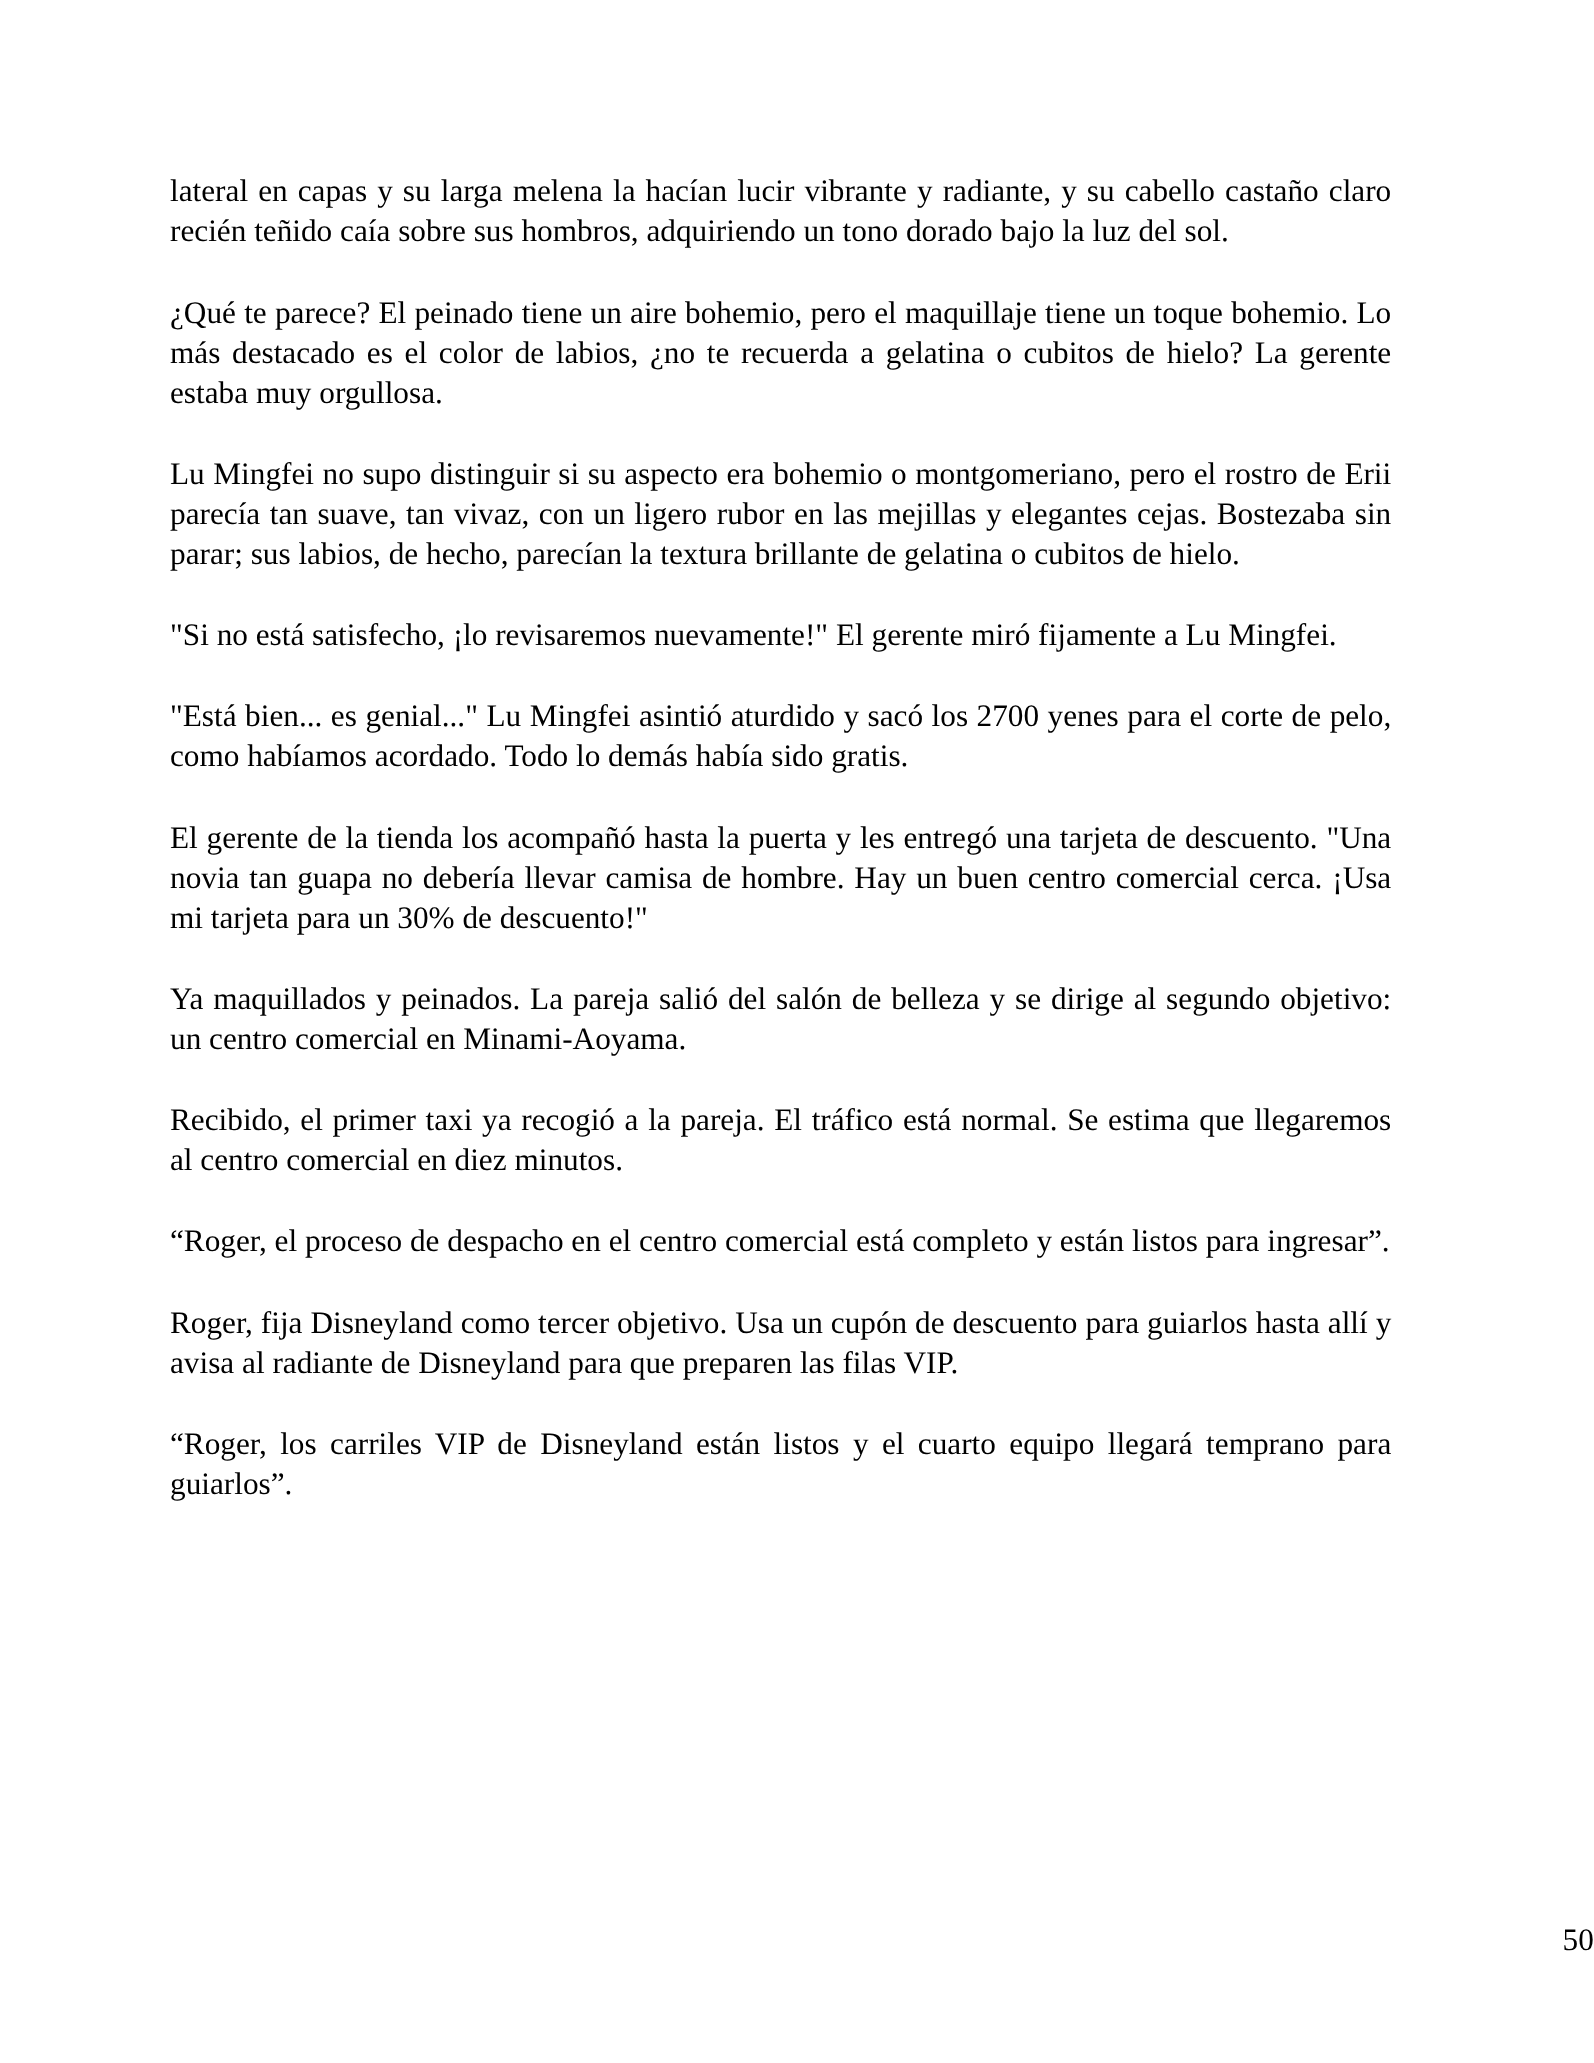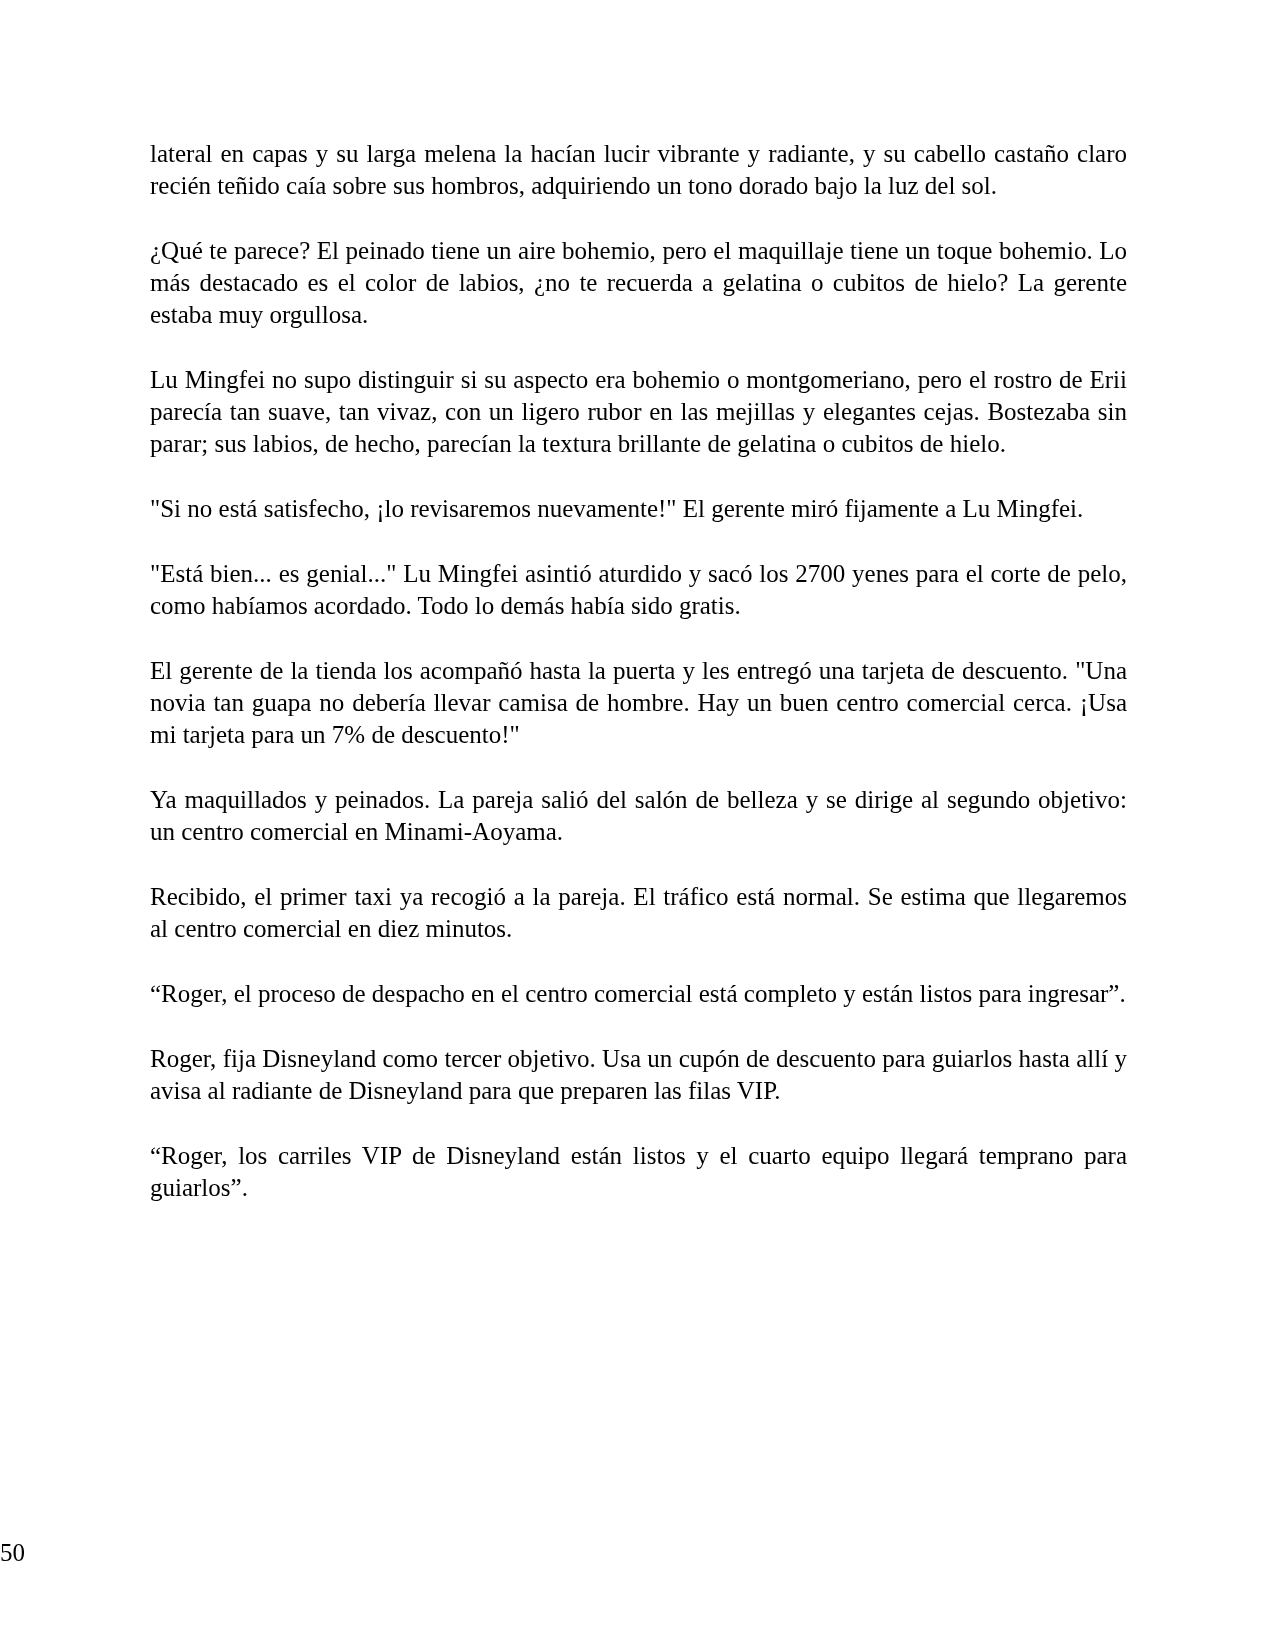--- a/index.html
+++ b/index.html
@@ -11,55 +11,55 @@
     position: relative;
     width: 1275px;
     height: 1650px;
     background: #ffffff;
     overflow: hidden;
     font-family: "Liberation Serif", "DejaVu Serif", serif;
     color: #000000;
   }
   .content {
     position: absolute;
-    left: 150px;
+    left: 136px;
     top: 138px;
     width: 977px;
     font-size: 25px;
     line-height: 32px;
     text-align: justify;
   }
   .content p {
     margin: 0 0 33px 0;
     padding: 0;
   }
   .content p:last-child {
     margin-bottom: 0;
   }
   .footer {
     position: absolute;
     left: 0;
     top: 1537px;
     width: 100%;
-    text-align: left;
+    text-align: right;
     font-size: 25px;
     line-height: 32px;
   }
 </style>
 </head>
 <body>
 
 <div class="page">
   <div class="content">
     <p>lateral en capas y su larga melena la hacían lucir vibrante y radiante, y su cabello castaño claro recién teñido caía sobre sus hombros, adquiriendo un tono dorado bajo la luz del sol.</p>
     <p>¿Qué te parece? El peinado tiene un aire bohemio, pero el maquillaje tiene un toque bohemio. Lo más destacado es el color de labios, ¿no te recuerda a gelatina o cubitos de hielo? La gerente estaba muy orgullosa.</p>
     <p>Lu Mingfei no supo distinguir si su aspecto era bohemio o montgomeriano, pero el rostro de Erii parecía tan suave, tan vivaz, con un ligero rubor en las mejillas y elegantes cejas. Bostezaba sin parar; sus labios, de hecho, parecían la textura brillante de gelatina o cubitos de hielo.</p>
     <p>"Si no está satisfecho, ¡lo revisaremos nuevamente!" El gerente miró fijamente a Lu Mingfei.</p>
     <p>"Está bien... es genial..." Lu Mingfei asintió aturdido y sacó los 2700 yenes para el corte de pelo, como habíamos acordado. Todo lo demás había sido gratis.</p>
-    <p>El gerente de la tienda los acompañó hasta la puerta y les entregó una tarjeta de descuento. "Una novia tan guapa no debería llevar camisa de hombre. Hay un buen centro comercial cerca. ¡Usa mi tarjeta para un 7% de descuento!"</p>
+    <p>El gerente de la tienda los acompañó hasta la puerta y les entregó una tarjeta de descuento. "Una novia tan guapa no debería llevar camisa de hombre. Hay un buen centro comercial cerca. ¡Usa mi tarjeta para un 30% de descuento!"</p>
     <p>Ya maquillados y peinados. La pareja salió del salón de belleza y se dirige al segundo objetivo: un centro comercial en Minami-Aoyama.</p>
     <p>Recibido, el primer taxi ya recogió a la pareja. El tráfico está normal. Se estima que llegaremos al centro comercial en diez minutos.</p>
     <p>“Roger, el proceso de despacho en el centro comercial está completo y están listos para ingresar”.</p>
     <p>Roger, fija Disneyland como tercer objetivo. Usa un cupón de descuento para guiarlos hasta allí y avisa al radiante de Disneyland para que preparen las filas VIP.</p>
     <p>“Roger, los carriles VIP de Disneyland están listos y el cuarto equipo llegará temprano para guiarlos”.</p>
   </div>
   <div class="footer">50</div>
 </div>
 
 </body></html>

